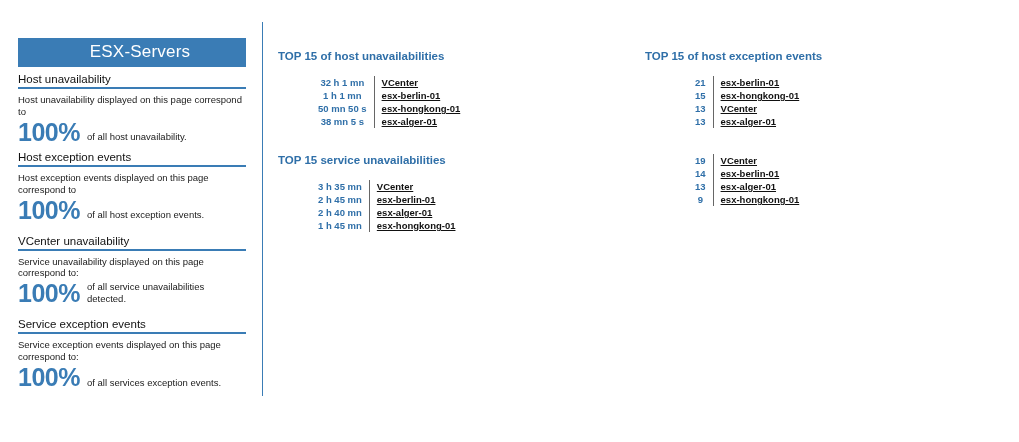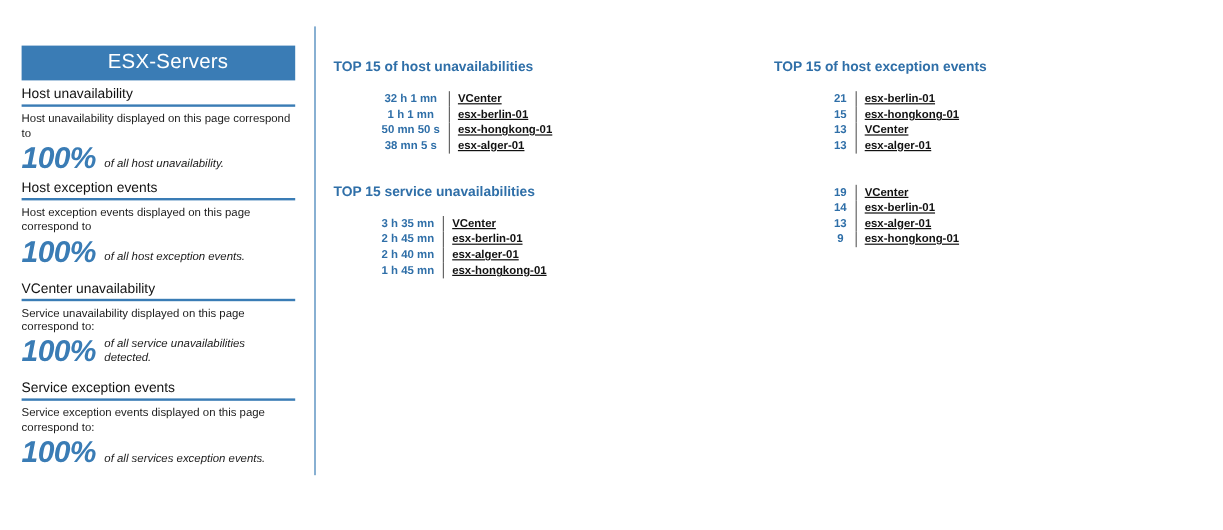--- a/index.html
+++ b/index.html
@@ -57,21 +57,20 @@
     font-size: 9.5px;
     color: #1a1a1a;
     line-height: 1.25;
     margin-top: 5px;
   }
 
   .pct-row {
     display: flex;
     align-items: flex-end;
     margin-top: 2px;
-    font-style: italic;
   }
   .pct-row.align-mid { align-items: center; }
 
   .pct-value {
     color: #3a7cb5;
     font-size: 25px;
     font-weight: bold;
     line-height: 1;
     letter-spacing: -0.5px;
   }

